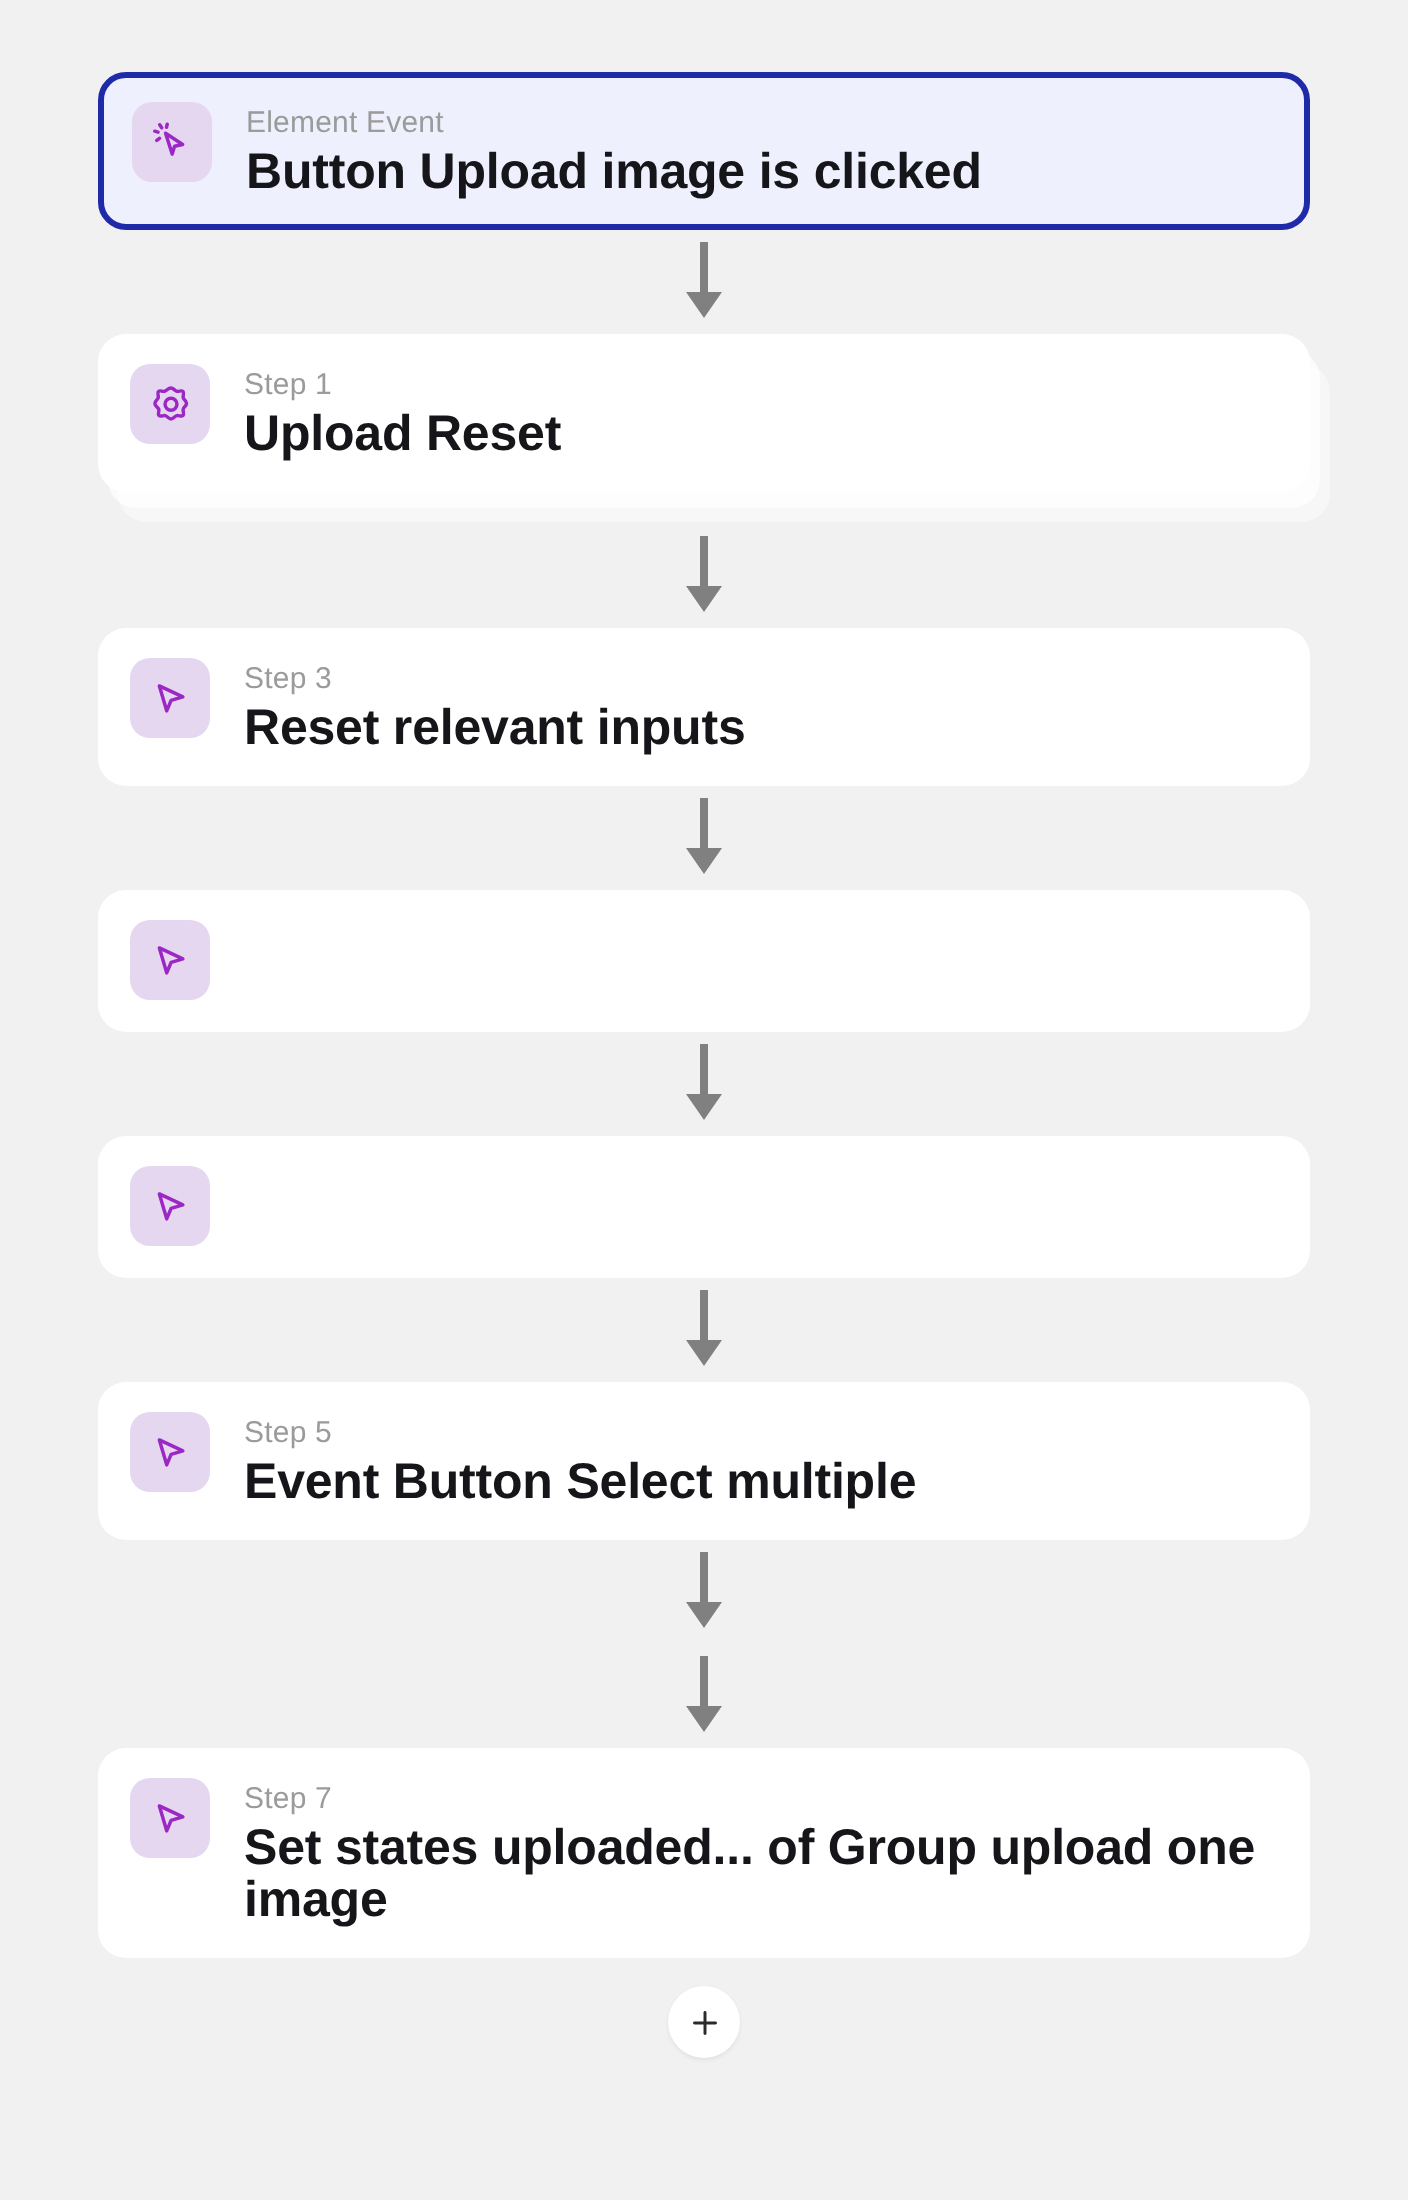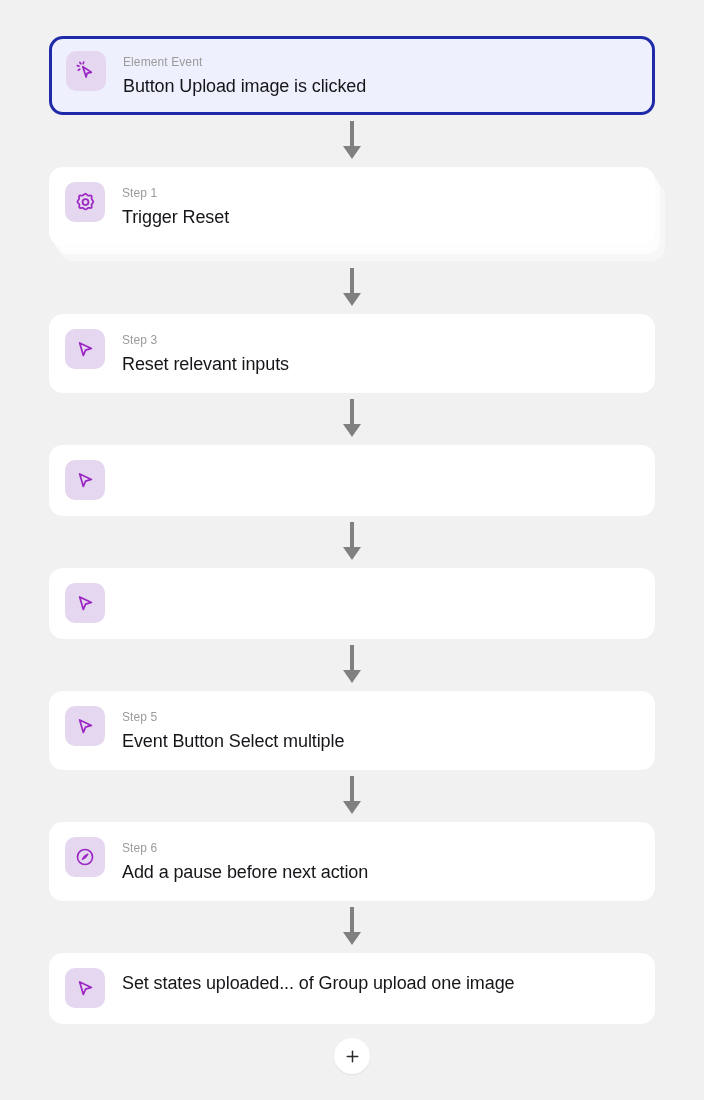--- a/index.html
+++ b/index.html
@@ -99,31 +99,31 @@
   }
   .icon-tile svg { display: block; }
 
   
   .text-block {
     flex: 1 1 auto;
     min-width: 0;
     padding-top: 1px;
   }
   .step-label {
-    font-size: 12px;
+    font-size: 15px;
     line-height: 20px;
     color: #9b9b9b;
     font-weight: 400;
     letter-spacing: 0.1px;
   }
   .step-title {
-    font-size: 18px;
+    font-size: 25px;
     line-height: 26px;
     color: #16161a;
-    font-weight: 400;
+    font-weight: 700;
     letter-spacing: -0.1px;
     margin-top: 1px;
   }
 
   
   .add-row {
     width: 100%;
     display: flex;
     justify-content: center;
     margin-top: 14px;
@@ -175,21 +175,21 @@
         <div class="layer l1"></div>
         <div class="card">
           <div class="icon-tile">
             <svg width="23" height="23" viewBox="0 0 24 24" fill="none" stroke="#9b27c4" stroke-width="1.8" stroke-linejoin="round">
               <path d="M12 3.1c1.25 0 1.9 1.5 3.05 1.75 1.15.25 2.35-.75 3.2.1.85.85-.15 2.05.1 3.2.25 1.15 1.75 1.8 1.75 3.05s-1.5 1.9-1.75 3.05c-.25 1.15.75 2.35-.1 3.2-.85.85-2.05-.15-3.2.1-1.15.25-1.8 1.75-3.05 1.75s-1.9-1.5-3.05-1.75c-1.15-.25-2.35.75-3.2-.1-.85-.85.15-2.05-.1-3.2C5.1 13.1 3.6 12.45 3.6 11.2S5.1 9.3 5.35 8.15c.25-1.15-.75-2.35.1-3.2.85-.85 2.05.15 3.2-.1C9.8 4.6 10.45 3.1 12 3.1z"></path>
               <circle cx="12" cy="11.6" r="3.1"></circle>
             </svg>
           </div>
           <div class="text-block">
             <div class="step-label">Step 1</div>
-            <div class="step-title">Trigger Reset</div>
+            <div class="step-title">Upload Reset</div>
           </div>
         </div>
       </div>
     </div>
     <div class="connector">
       <svg width="22" height="40" viewBox="0 0 22 40">
         <rect x="9" y="0" width="4" height="26" fill="#808080"></rect>
         <path d="M2 25 L20 25 L11 38 Z" fill="#808080"></path>
       </svg>
     </div>
@@ -254,48 +254,35 @@
           <div class="step-title">Event Button Select multiple</div>
         </div>
       </div>
     </div>
     <div class="connector">
       <svg width="22" height="40" viewBox="0 0 22 40">
         <rect x="9" y="0" width="4" height="26" fill="#808080"></rect>
         <path d="M2 25 L20 25 L11 38 Z" fill="#808080"></path>
       </svg>
     </div>
-    <div class="node-row">
-      <div class="card">
-        <div class="icon-tile">
-          <svg width="22" height="22" viewBox="0 0 24 24" fill="none" stroke="#9b27c4" stroke-width="1.8" stroke-linecap="round" stroke-linejoin="round">
-            <circle cx="12" cy="12" r="8.2"></circle>
-            <path d="M15.0 9.0 C13.2 9.6 10.6 11.6 9.3 14.3 C11.1 13.7 13.7 11.7 15.0 9.0 Z"></path>
-          </svg>
-        </div>
-        <div class="text-block">
-          <div class="step-label">Step 6</div>
-          <div class="step-title">Add a pause before next action</div>
-        </div>
-      </div>
-    </div>
-    <div class="connector">
-      <svg width="22" height="40" viewBox="0 0 22 40">
-        <rect x="9" y="0" width="4" height="26" fill="#808080"></rect>
-        <path d="M2 25 L20 25 L11 38 Z" fill="#808080"></path>
-      </svg>
-    </div>
-    <div class="node-row">
-      <div class="card">
-        <div class="icon-tile">
-          <svg width="22" height="22" viewBox="0 0 24 24" fill="none" stroke="#9b27c4" stroke-width="1.9" stroke-linecap="round" stroke-linejoin="round">
-            <path d="M6.2 5.4 L19.0 11.4 L12.6 13.3 L10.2 19.0 Z"></path>
-          </svg>
-        </div>
-        <div class="text-block">
+    <div class="connector">
+      <svg width="22" height="40" viewBox="0 0 22 40">
+        <rect x="9" y="0" width="4" height="26" fill="#808080"></rect>
+        <path d="M2 25 L20 25 L11 38 Z" fill="#808080"></path>
+      </svg>
+    </div>
+    <div class="node-row">
+      <div class="card">
+        <div class="icon-tile">
+          <svg width="22" height="22" viewBox="0 0 24 24" fill="none" stroke="#9b27c4" stroke-width="1.9" stroke-linecap="round" stroke-linejoin="round">
+            <path d="M6.2 5.4 L19.0 11.4 L12.6 13.3 L10.2 19.0 Z"></path>
+          </svg>
+        </div>
+        <div class="text-block">
+          <div class="step-label">Step 7</div>
           <div class="step-title">Set states uploaded... of Group upload one image</div>
         </div>
       </div>
     </div>
     <div class="add-row">
       <button class="add-button">
         <svg width="17" height="17" viewBox="0 0 24 24" fill="none" stroke="#2b2b2b" stroke-width="2.1" stroke-linecap="round">
           <path d="M12 4.6 V19.4"></path>
           <path d="M4.6 12 H19.4"></path>
         </svg>

